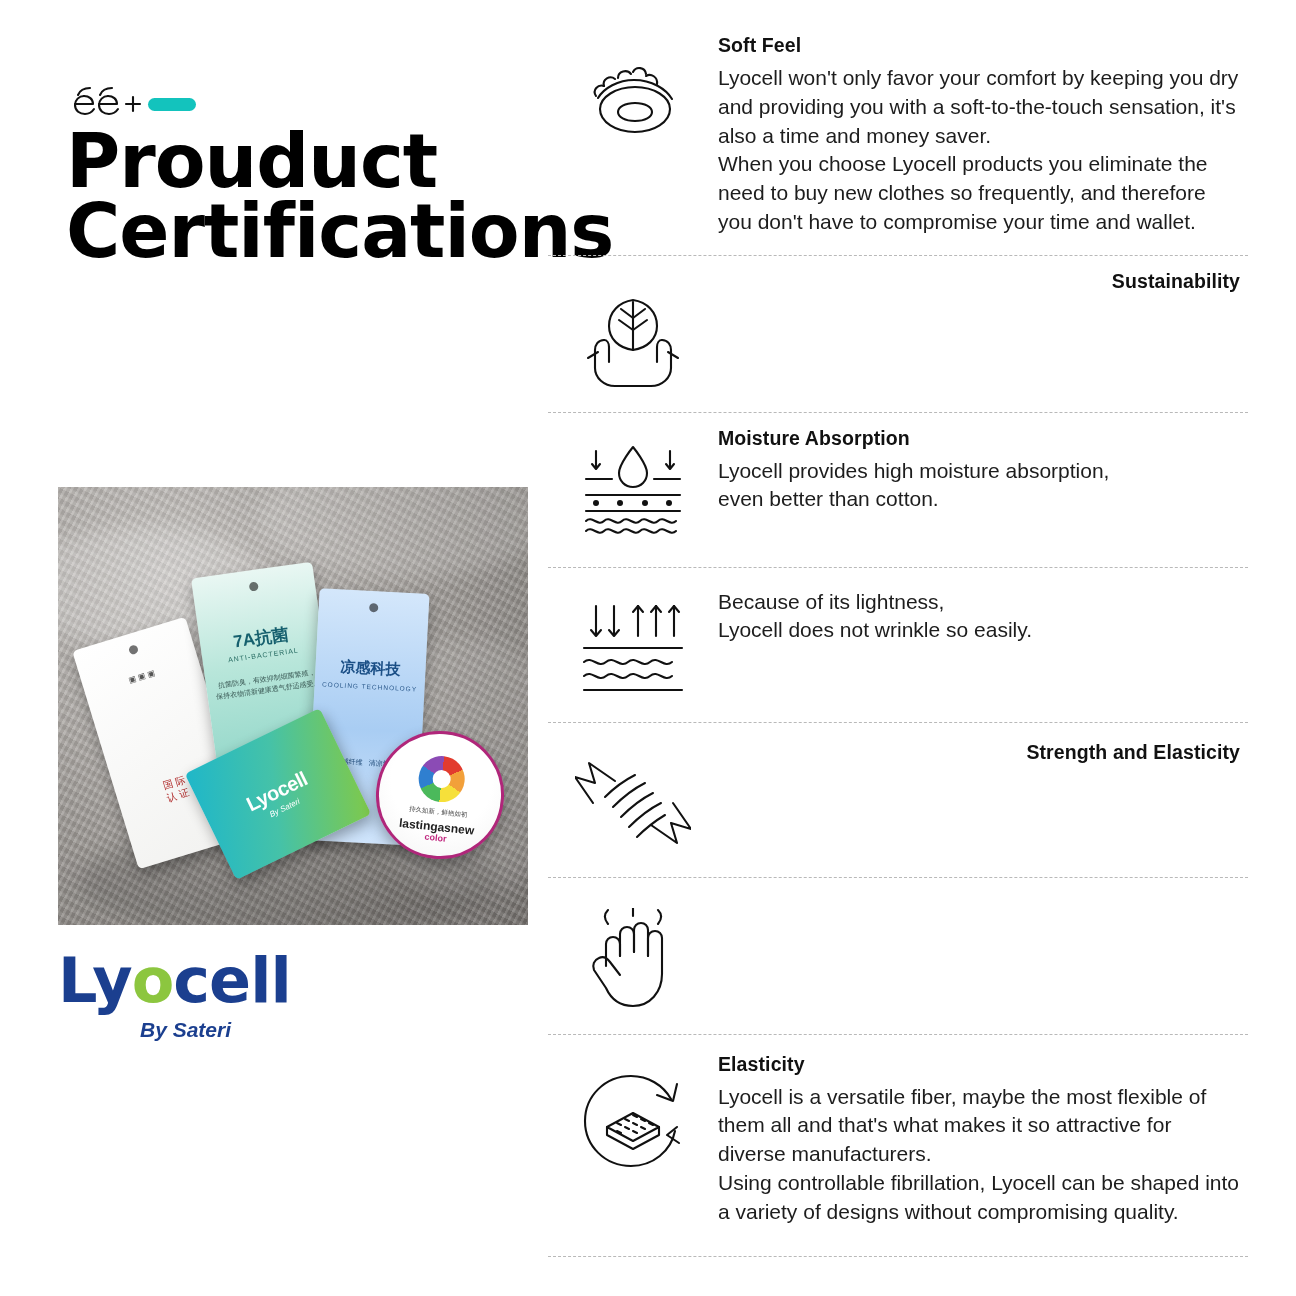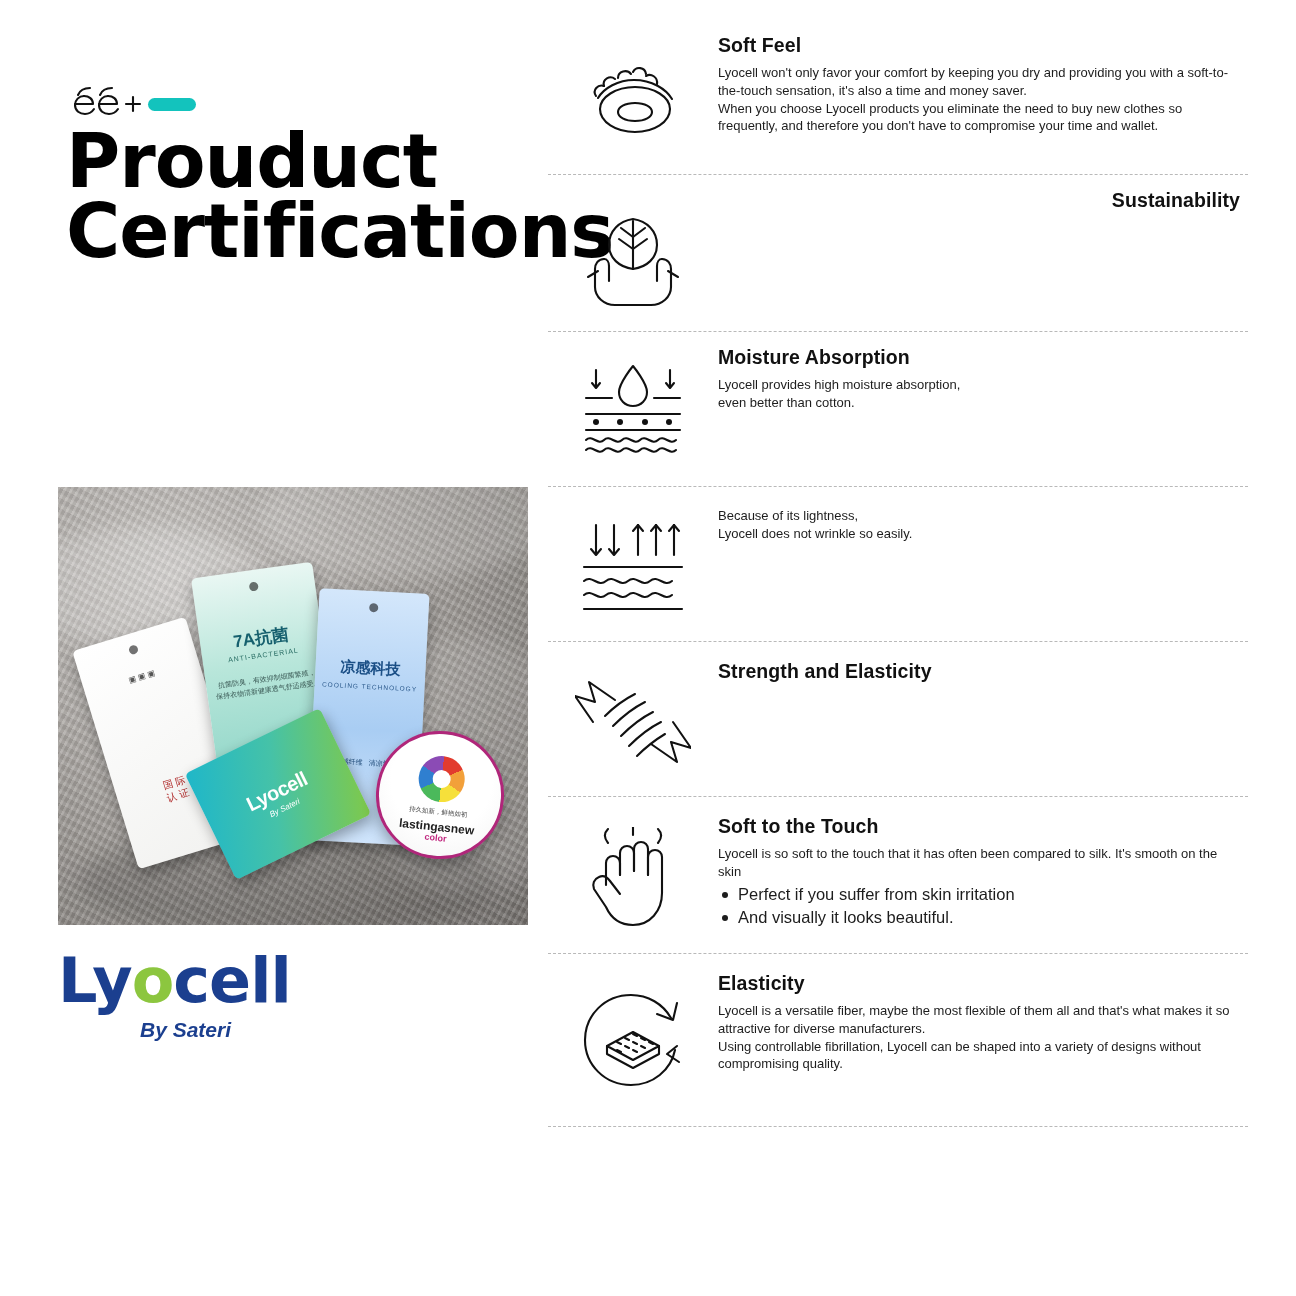--- a/index.html
+++ b/index.html
@@ -244,21 +244,21 @@
     padding-right: 8px;
   }
   .feature-title {
     font-weight: bold;
     font-size: 19.5px;
     color: #111111;
     margin: 0 0 7px 0;
     letter-spacing: 0.1px;
   }
   .feature-body {
-    font-size: 13px;
+    font-size: 21px;
     line-height: 1.37;
     color: #1d1d1d;
     white-space: pre-line;
   }
   .bullets {
     margin: 2px 0 0 0;
     padding: 0;
     list-style: none;
   }
   .bullets li {
@@ -437,21 +437,21 @@
             <path class="st" d="M10 76c8-7 14 7 22 0s14 7 22 0 14 7 22 0 14 7 22 0"></path>
             <path class="st" d="M10 90h98"></path>
           </svg>
         </div>
         <div class="feature-text">
           <div class="feature-body">Because of its lightness,
 Lyocell does not wrinkle so easily.</div>
         </div>
       </div>
 
-      <div class="feature" style="padding-bottom:24px;margin-bottom:18px;">
+      <div class="feature" style="padding-bottom:24px;margin-bottom:18px;text-align:right;">
         <div class="feature-icon">
           <svg width="116" height="100" viewBox="0 0 116 100">
             <path class="st" d="M40 28l-26-18 6 20-20-6 18 26"></path>
             <path class="st" d="M76 72l26 18-6-20 20 6-18-26"></path>
             <path class="st" d="M30 44c8-8 18-16 30-22"></path>
             <path class="st" d="M38 54c9-9 20-18 32-24"></path>
             <path class="st" d="M46 64c9-9 20-18 32-24"></path>
             <path class="st" d="M54 74c9-9 20-18 32-24"></path>
             <path class="st" d="M62 84c8-8 18-16 28-22"></path>
           </svg>
@@ -464,28 +464,20 @@
       <div class="feature" style="padding-bottom:22px;margin-bottom:18px;">
         <div class="feature-icon">
           <svg width="110" height="104" viewBox="0 0 110 104">
             <path class="st" d="M30 16c-4-5-4-10 0-14M80 16c4-5 4-10 0-14M55 8V0"></path>
             <path class="st" d="M42 48V26c0-4 3-7 7-7s7 3 7 7v18"></path>
             <path class="st" d="M56 44V22c0-4 3-7 7-7s7 3 7 7v26"></path>
             <path class="st" d="M70 48V30c0-4 3-7 7-7s7 3 7 7v36c0 18-12 32-29 32-14 0-22-7-27-18L16 62c-2-5 0-10 5-12 4-2 8 0 11 4l10 13"></path>
             <path class="st" d="M42 48V36c0-4-3-7-7-7s-7 3-7 7v22"></path>
           </svg>
         </div>
-        <div class="feature-text">
-          <div class="feature-title">Soft to the Touch</div>
-          <div class="feature-body">Lyocell is so soft to the touch that it has often been compared to silk. It's smooth on the skin</div>
-          <ul class="bullets">
-            <li>Perfect if you suffer from skin irritation</li>
-            <li>And visually it looks beautiful.</li>
-          </ul>
-        </div>
       </div>
 
       <div class="feature" style="padding-bottom:30px;margin-bottom:0;">
         <div class="feature-icon">
           <svg width="124" height="112" viewBox="0 0 124 112">
             <path class="st" d="M100 34c-8-14-23-23-40-23C34 11 14 31 14 56s20 45 46 45c22 0 40-15 44-35"></path>
             <path class="st" d="M86 30l16 6 4-17"></path>
             <path class="st" d="M106 62l-10 8 12 8"></path>
             <path class="st" d="M36 62l26-14 26 14-26 14z"></path>
             <path class="st" d="M36 62v8l26 14 26-14v-8"></path>

